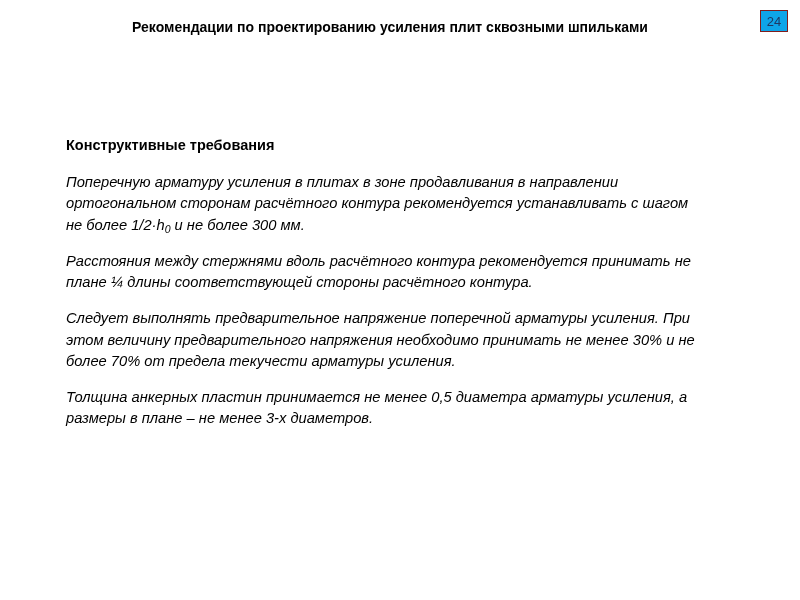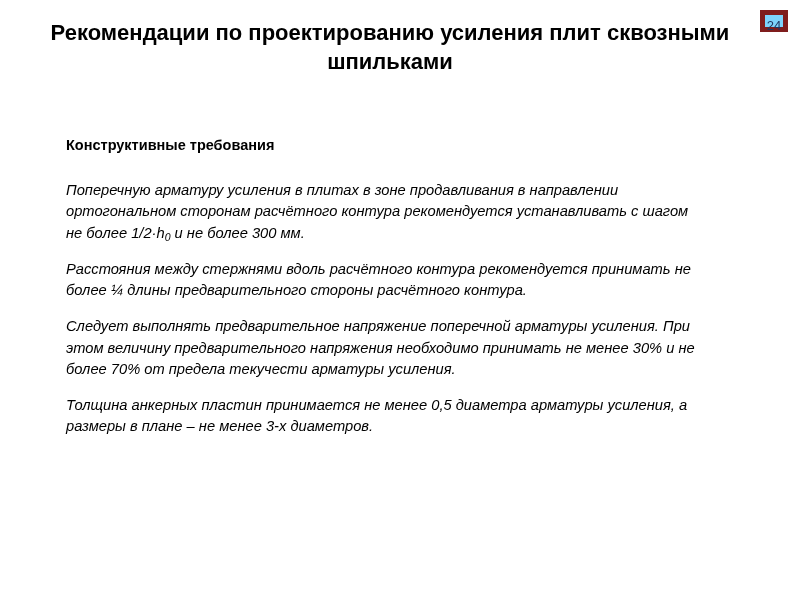--- a/index.html
+++ b/index.html
@@ -19,49 +19,49 @@
     width: 800px;
     height: 600px;
     box-sizing: border-box;
   }
   .slide-number {
     position: absolute;
     top: 10px;
     right: 12px;
     width: 28px;
     height: 22px;
-    background: #7dd3fc;
-    border: 5px solid #7f1d1d;
+    background: #0ea5e9;
+    border: 1px solid #7f1d1d;
     color: #1f3864;
     font-size: 13px;
     line-height: 22px;
     text-align: center;
     box-sizing: border-box;
   }
   .title {
     position: absolute;
     top: 18px;
     left: 40px;
     width: 700px;
     text-align: center;
-    font-size: 22px;
+    font-size: 14px;
     font-weight: bold;
     line-height: 1.32;
     color: #000000;
   }
   .content {
     position: absolute;
     top: 136px;
     left: 66px;
     width: 632px;
   }
   .subhead {
     font-size: 14.5px;
     font-weight: bold;
-    margin: 0 0 25px 0;
+    margin: 0 0 17px 0;
     line-height: 1.3;
   }
   .para {
     font-size: 14.7px;
     line-height: 1.47;
     margin: 0 0 14px 0;
     text-align: left;
     font-style: italic;
   }
   .para:last-child {
@@ -81,18 +81,18 @@
 
   <div class="slide-number">24</div>
 
   <div class="title">Рекомендации по проектированию усиления плит сквозными шпильками</div>
 
   <div class="content">
 
     <p class="subhead">Конструктивные требования</p>
 
     <p class="para">Поперечную арматуру усиления в плитах в зоне продавливания в направлении ортогональном сторонам расчётного контура рекомендуется устанавливать с шагом не более 1/2·h<sub>0</sub> и не более 300 мм.</p>
-    <p class="para">Расстояния между стержнями вдоль расчётного контура рекомендуется принимать не более ¼ длины предварительного стороны расчётного контура.</p>
+    <p class="para">Расстояния между стержнями вдоль расчётного контура рекомендуется принимать не плане ¼ длины соответствующей стороны расчётного контура.</p>
     <p class="para">Следует выполнять предварительное напряжение поперечной арматуры усиления. При этом величину предварительного напряжения необходимо принимать не менее 30% и не более 70% от предела текучести арматуры усиления.</p>
     <p class="para">Толщина анкерных пластин принимается не менее 0,5 диаметра арматуры усиления, а размеры в плане – не менее 3-х диаметров.</p>
 
   </div>
 </div>
 
 </body></html>

